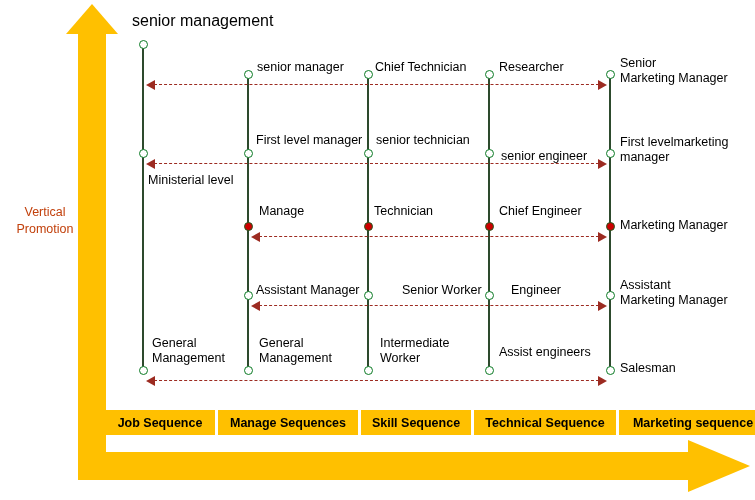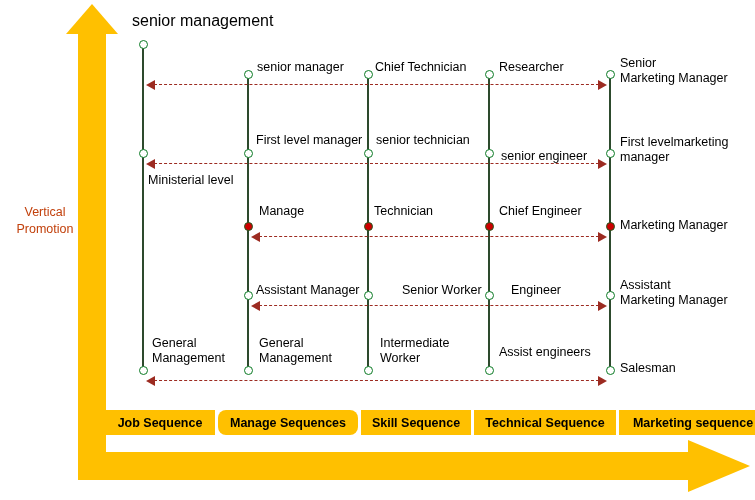--- a/index.html
+++ b/index.html
@@ -242,19 +242,19 @@
 Management</div>
       <div class="node-label" style="left: 259px; top: 336px;">General
 Management</div>
       <div class="node-label" style="left: 380px; top: 336px;">Intermediate
 Worker</div>
       <div class="node-label" style="left: 499px; top: 345px;">Assist engineers</div>
       <div class="node-label" style="left: 620px; top: 361px;">Salesman</div>
     </div>
   <div id="layer-seq">
       <div class="seq-box" style="left: 105px; width: 110px;">Job Sequence</div>
-      <div class="seq-box" style="left: 218px; width: 140px; border-radius: 8px;">Manage Sequences</div>
+      <div class="seq-box" style="left: 218px; width: 140px;">Manage Sequences</div>
       <div class="seq-box" style="left: 361px; width: 110px;">Skill Sequence</div>
       <div class="seq-box" style="left: 474px; width: 142px;">Technical Sequence</div>
       <div class="seq-box" style="left: 619px; width: 148px;">Marketing sequence</div>
     </div>
 
 </div>
 
 </body></html>

